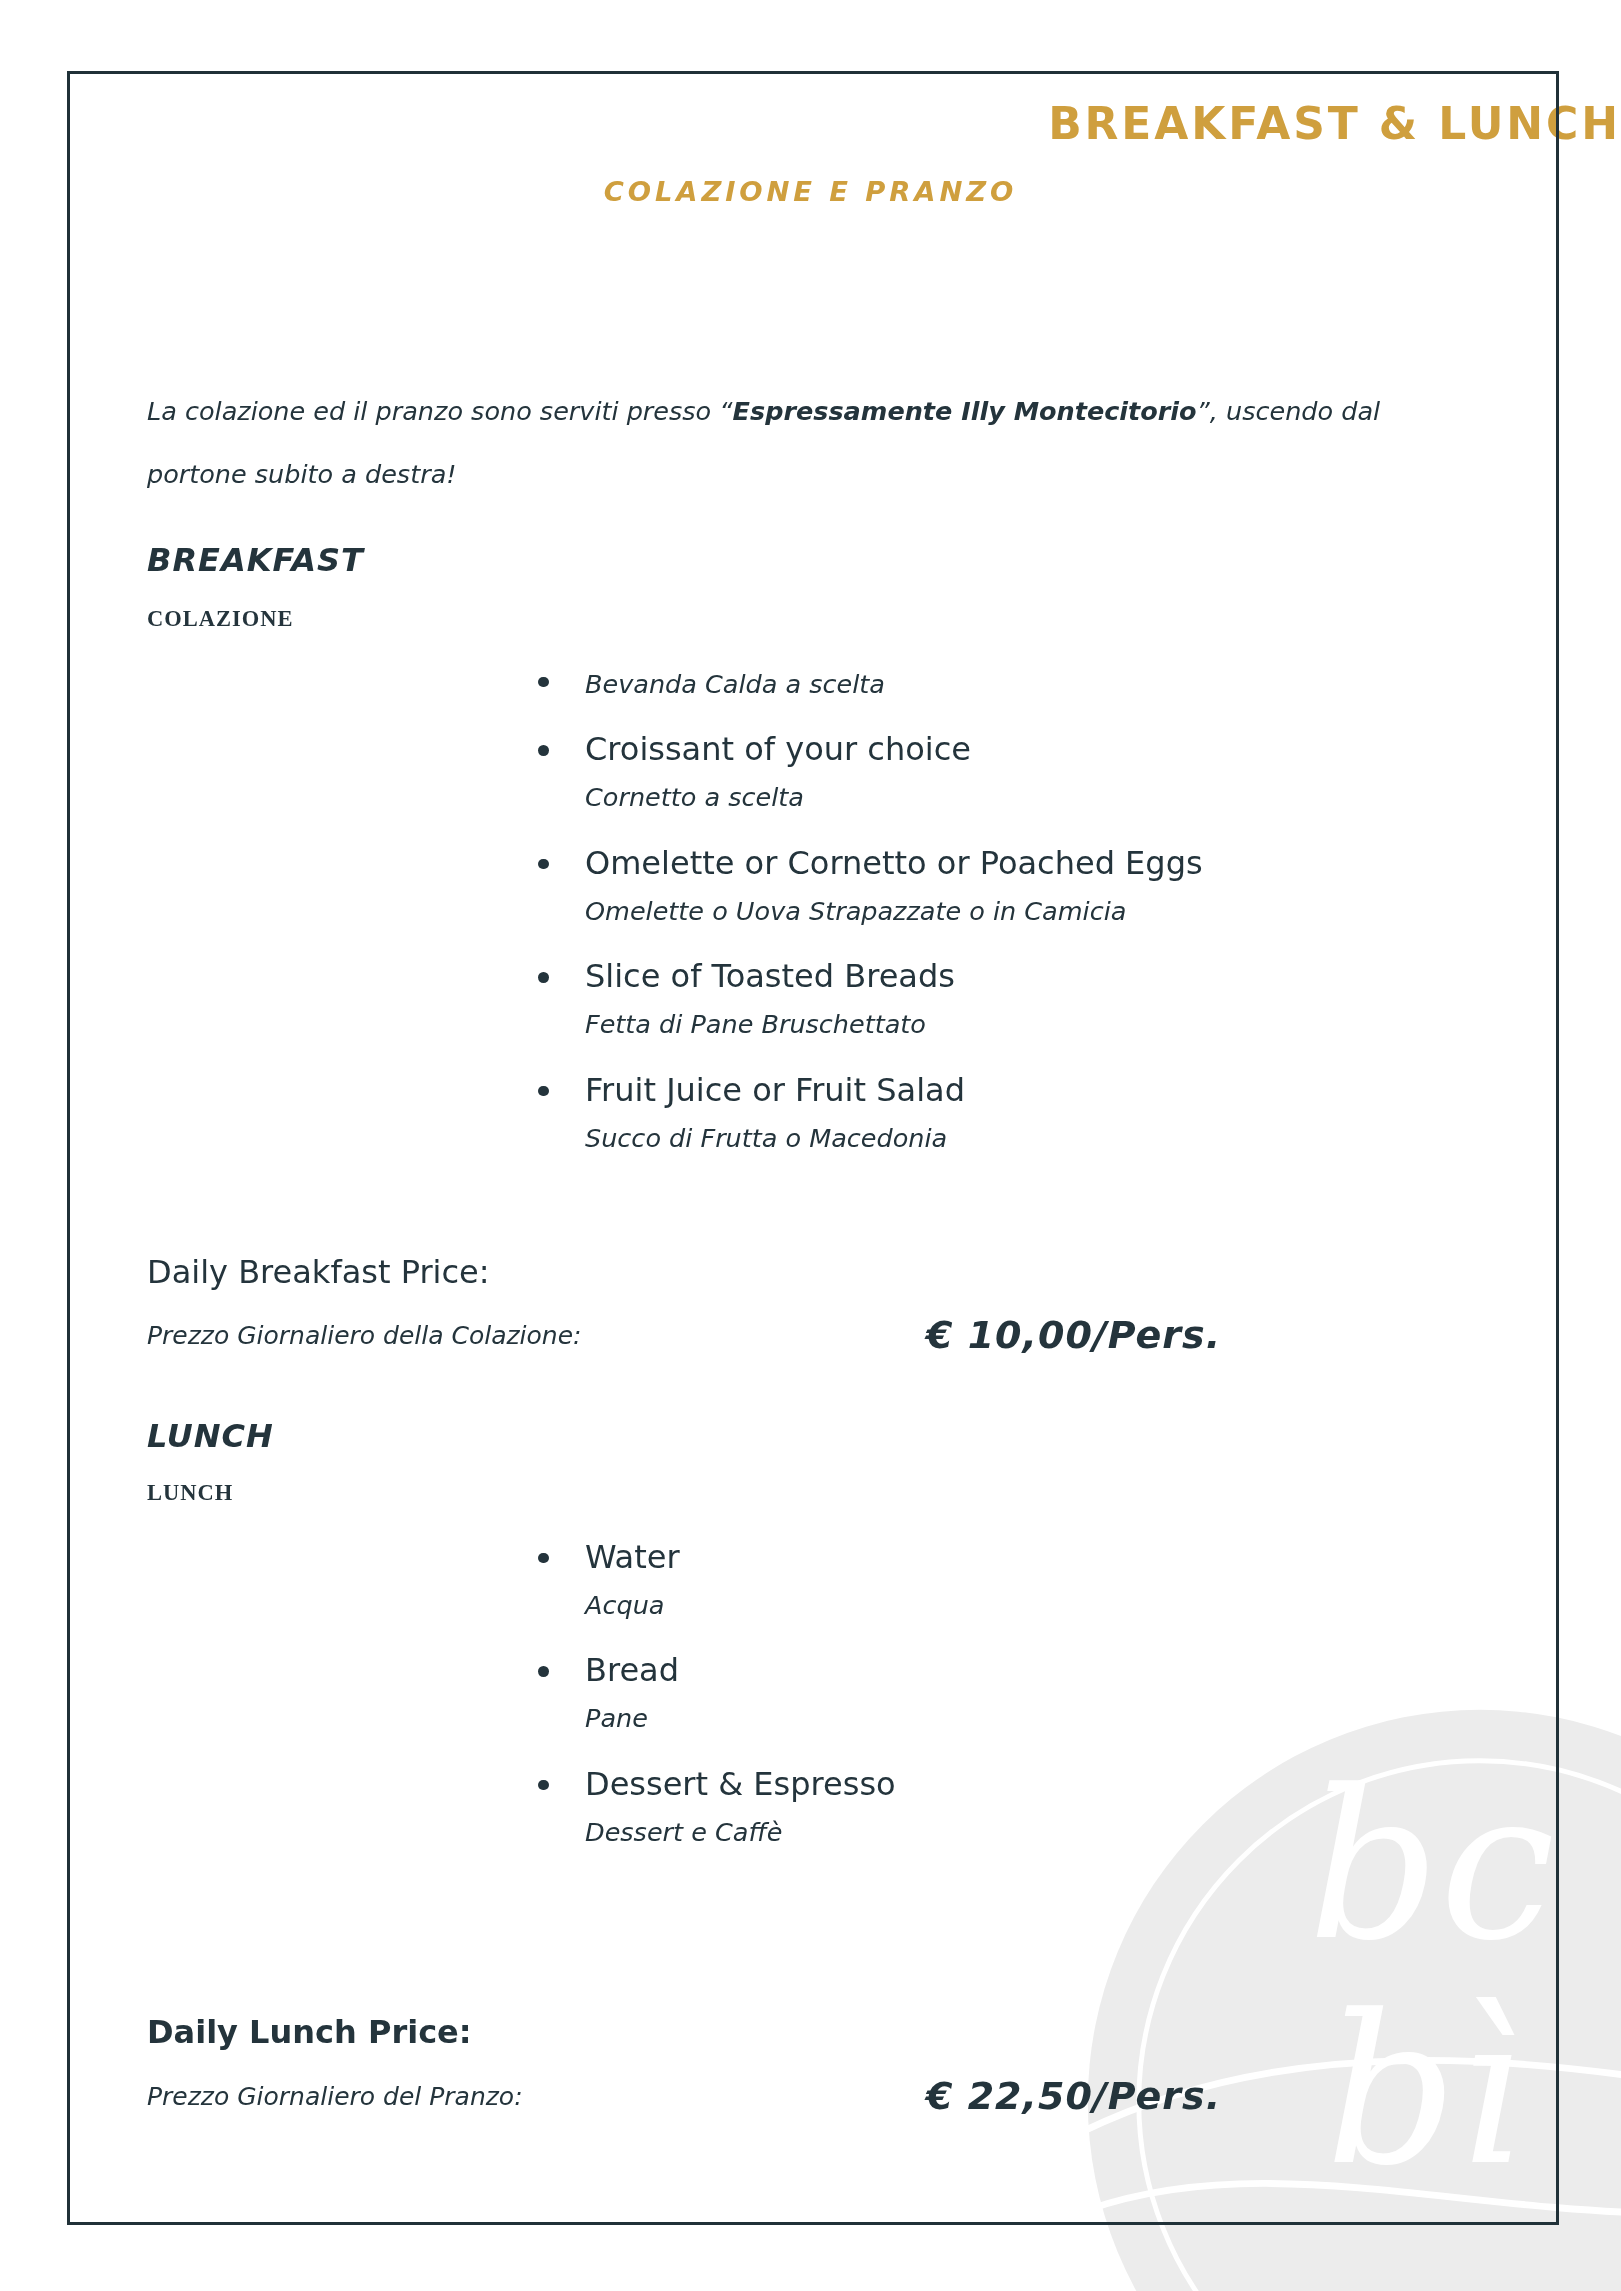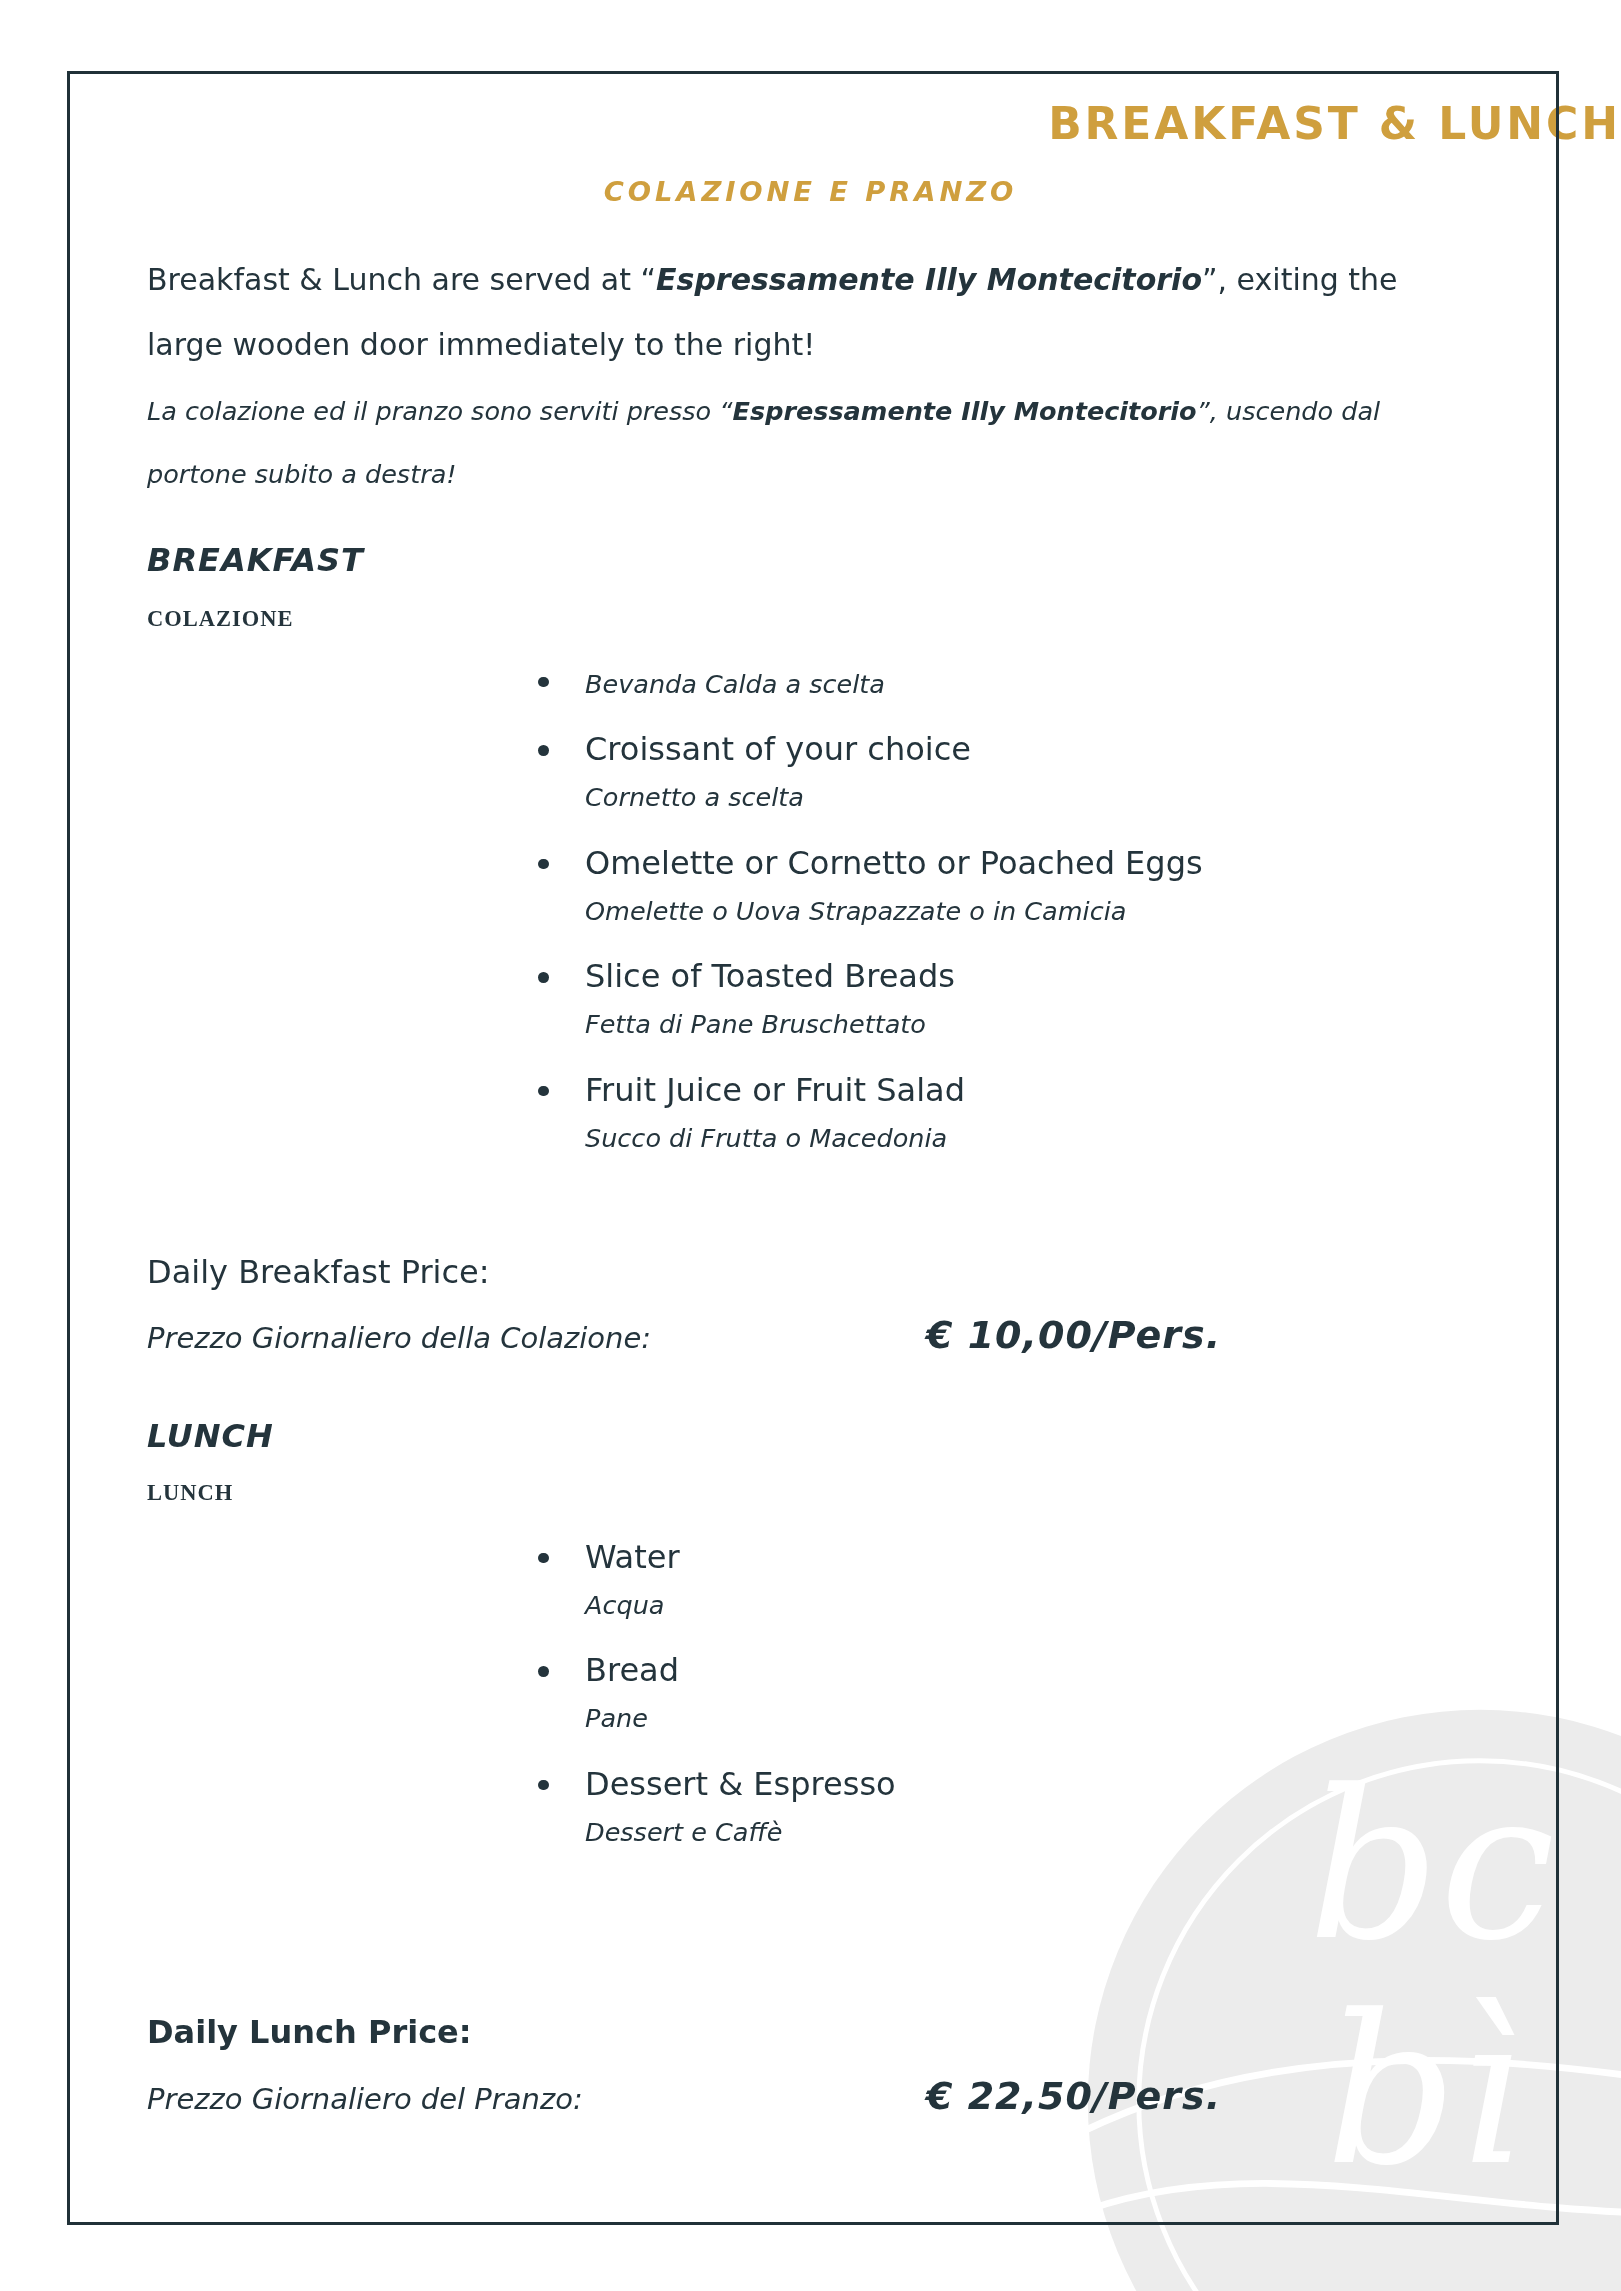--- a/index.html
+++ b/index.html
@@ -61,21 +61,21 @@
   .bullet{
     position:absolute;left:-47px;top:17.6px;width:10.8px;height:10.8px;border-radius:50%;
     background:#24343c;
   }
   .price-label-en{position:absolute;left:147px;font-size:32px;}
   .bp-en{top:1253px;}
   .lp-en{top:2013px;font-weight:bold;}
   .price-row{position:absolute;left:147px;width:1274px;}
   .bp-row{top:1321px;}
   .lp-row{top:2082px;}
-  .price-label-it{font-size:29px;font-style:italic;text-align:right;}
+  .price-label-it{font-size:25px;font-style:italic;text-align:right;}
   .price-value{
     position:absolute;left:779px;top:-7.8px;
     font-size:38px;font-weight:bold;font-style:italic;letter-spacing:1px;
     white-space:nowrap;
   }
 </style>
 </head>
 <body>
 
 <div class="page">
@@ -93,24 +93,20 @@
     </div>
   </div>
 
   <div class="frame"></div>
 
   <div class="content">
 
     <div class="title">BREAKFAST &amp; LUNCH</div>
     <div class="subtitle">COLAZIONE E PRANZO</div>
 
-    <div class="intro-en">
-      <div class="line"><span>Breakfast &amp; Lunch are served at “</span><b>Espressamente Illy Montecitorio</b><span>”, exiting the</span></div>
-      <div class="line">large wooden door immediately to the right!</div>
-    </div>
 
     <div class="intro-it">
       <div class="line"><span>La colazione ed il pranzo sono serviti presso “</span><b>Espressamente Illy Montecitorio</b><span>”, uscendo dal</span></div>
       <div class="line">portone subito a destra!</div>
     </div>
 
     <div class="sec-head-en bh-en">BREAKFAST</div>
     <div class="sec-head-it bh-it">COLAZIONE</div>
 
     <ul class="menu-list b-list">

